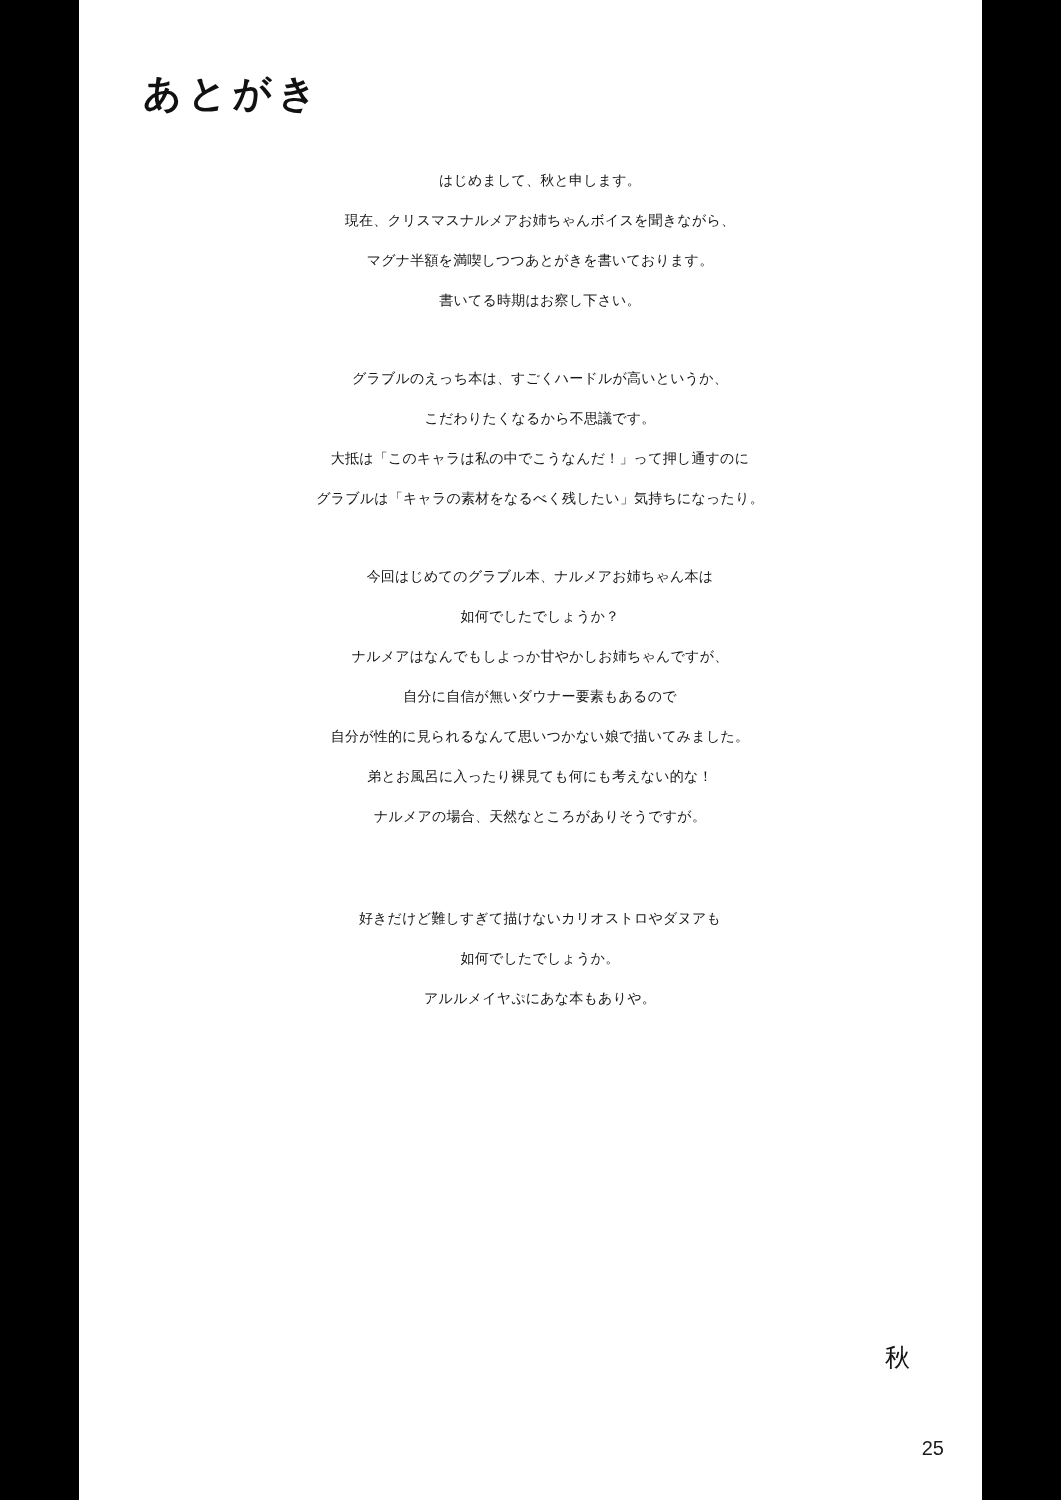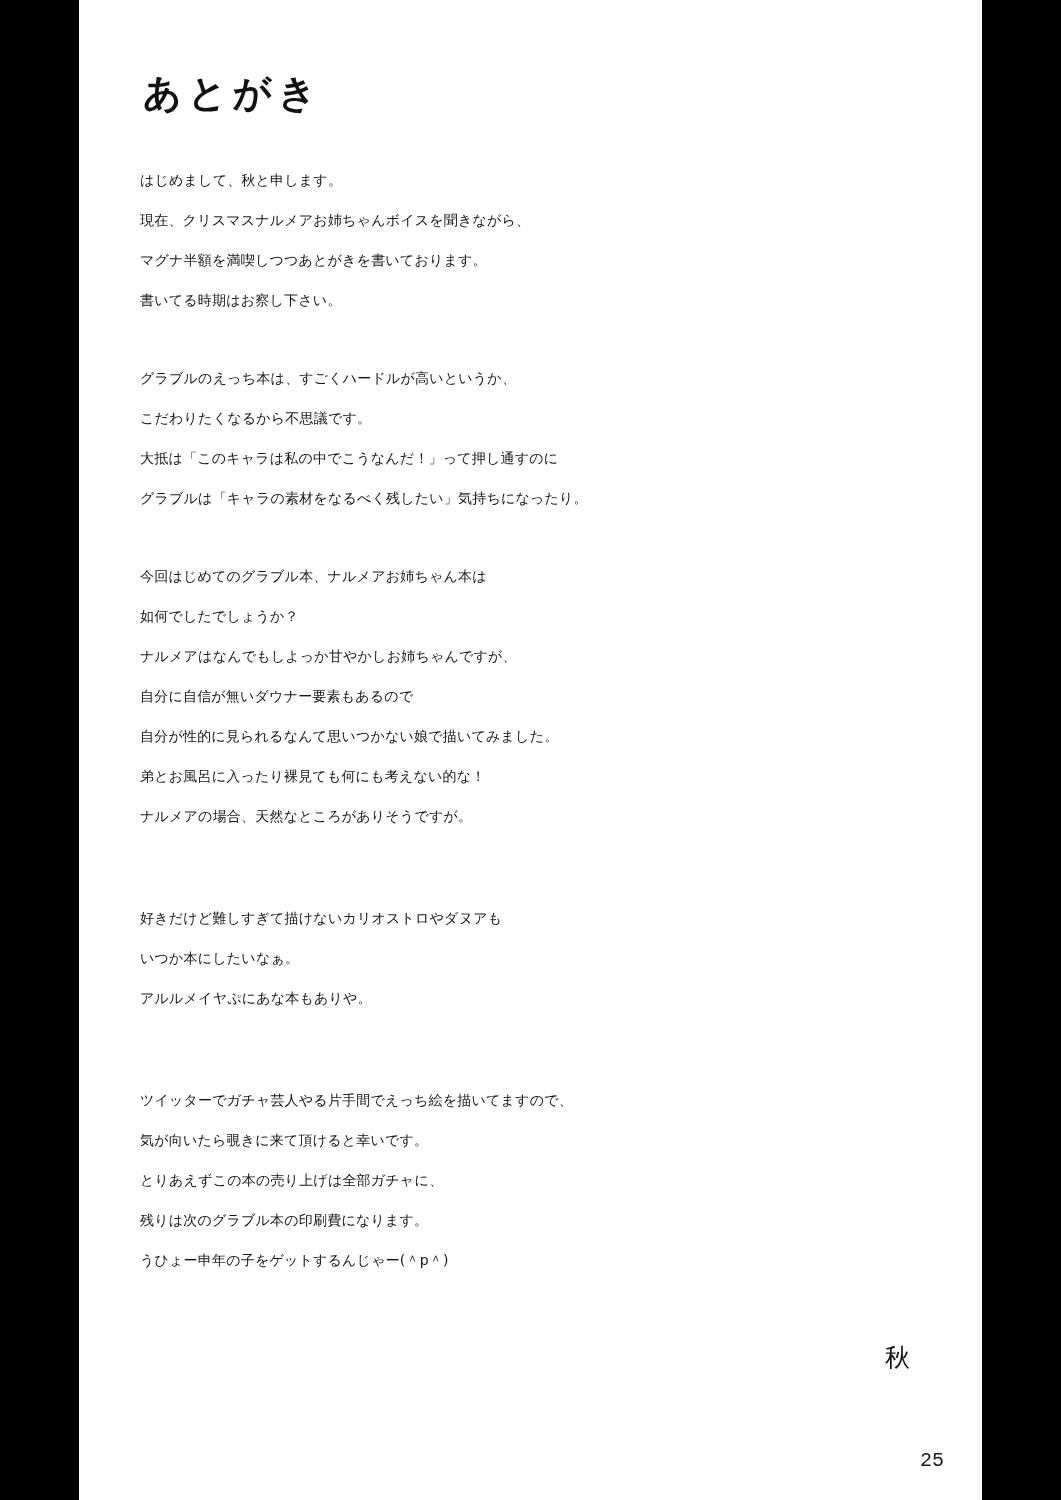--- a/index.html
+++ b/index.html
@@ -19,20 +19,21 @@
     height: 1500px;
     background: #000000;
   }
   .paper {
     position: absolute;
     left: 79px;
     top: 0;
     width: 903px;
     height: 1500px;
     background: #ffffff;
+    text-align: center;
   }
   .title {
     position: absolute;
     left: 64px;
     top: 68px;
     font-size: 38px;
     font-weight: bold;
     letter-spacing: 6px;
     color: #111111;
     font-family: "DejaVu Sans", "Liberation Sans", sans-serif;
@@ -57,24 +58,24 @@
     position: absolute;
     right: 72px;
     bottom: 126px;
     font-size: 25px;
     color: #161616;
     font-family: "DejaVu Sans", "Liberation Sans", sans-serif;
   }
   .page-number {
     position: absolute;
     right: 38px;
-    bottom: 28px;
+    bottom: 40px;
     font-size: 20px;
     color: #1b1b1b;
-    font-family: Liberation Mono, monospace;
+    font-family: Liberation Sans, sans-serif;
   }
 </style>
 </head>
 <body>
 
 <div class="page">
   <div class="paper">
 
     <div class="title">あとがき</div>
 
@@ -88,26 +89,21 @@
 大抵は「このキャラは私の中でこうなんだ！」って押し通すのに
 グラブルは「キャラの素材をなるべく残したい」気持ちになったり。</p>
       <p class="para wide">今回はじめてのグラブル本、ナルメアお姉ちゃん本は
 如何でしたでしょうか？
 ナルメアはなんでもしよっか甘やかしお姉ちゃんですが、
 自分に自信が無いダウナー要素もあるので
 自分が性的に見られるなんて思いつかない娘で描いてみました。
 弟とお風呂に入ったり裸見ても何にも考えない的な！
 ナルメアの場合、天然なところがありそうですが。</p>
       <p class="para wide">好きだけど難しすぎて描けないカリオストロやダヌアも
-いつか本にしたいなぁ。
+如何でしたでしょうか。
 アルルメイヤぷにあな本もありや。</p>
-      <p class="para">ツイッターでガチャ芸人やる片手間でえっち絵を描いてますので、
-気が向いたら覗きに来て頂けると幸いです。
-とりあえずこの本の売り上げは全部ガチャに、
-残りは次のグラブル本の印刷費になります。
-うひょー申年の子をゲットするんじゃー(＾p＾)</p>
     </div>
 
     <div class="signature">秋</div>
     <div class="page-number">25</div>
 
   </div>
 </div>
 
 </body></html>

